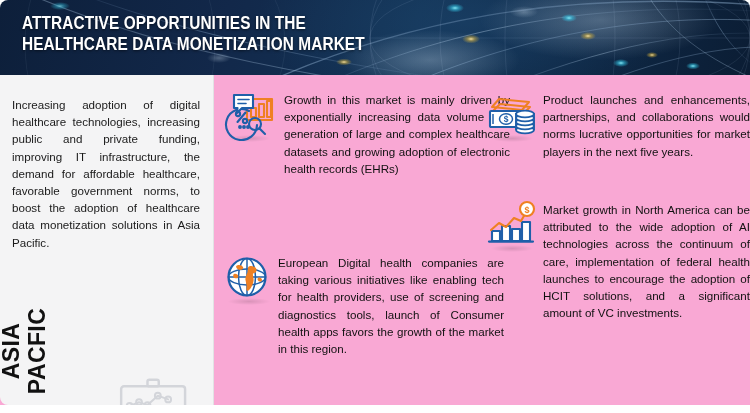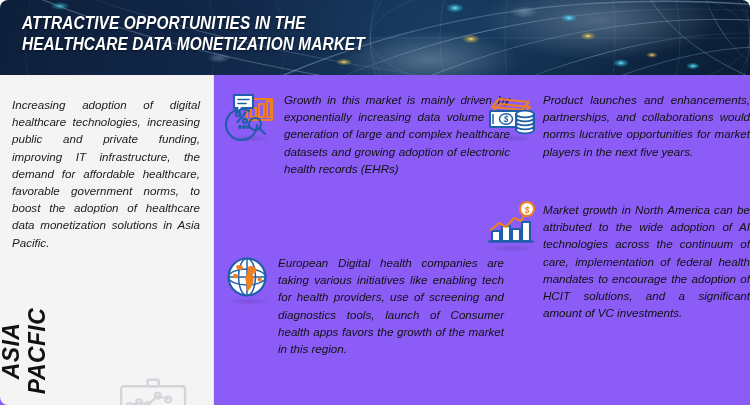--- a/index.html
+++ b/index.html
@@ -7,21 +7,20 @@
     width: 750px; height: 413px;
     background: #ffffff;
     font-family: "Liberation Sans", sans-serif;
     overflow: hidden;
   }
   #infographic {
     position: relative;
     width: 750px; height: 413px;
     background: #ffffff;
     overflow: hidden;
-    font-style: italic;
   }
 
   
   .header {
     position: absolute;
     left: 0; top: 0;
     width: 750px; height: 75px;
     background:
       radial-gradient(ellipse 300px 120px at 62% 30%, rgba(30,70,110,0.55) 0%, rgba(10,28,52,0) 70%),
       linear-gradient(105deg, #0d1f3a 0%, #12284a 30%, #123355 55%, #0e2744 80%, #0b1d34 100%);
@@ -43,21 +42,21 @@
     text-shadow: 0 1px 3px rgba(0,0,0,0.55);
     white-space: pre-line;
     z-index: 5;
   }
 
   
   .body-area {
     position: absolute;
     left: 0; top: 75px;
     width: 750px; height: 338px;
-    background: #8b5cf6;
+    background: #f9a8d4;
   }
 
   
   .left-panel {
     position: absolute;
     left: 0; top: 0;
     width: 213px; height: 330px;
     background: #f4f4f5;
     border-radius: 0 0 0 8px;
   }
@@ -370,19 +369,19 @@
           <line x1="4" y1="44.6" x2="48" y2="44.6" stroke="#1f5fa9" stroke-width="2.2" stroke-linecap="round"></line>
 
           <g fill="none" stroke="#ef8022" stroke-width="2.1" stroke-linecap="round" stroke-linejoin="round">
             <path d="M 6 33 L 14 26 L 21 30 L 29 21 L 36 24 L 43 12"></path>
             <path d="M 37.5 10.5 L 44 11 L 43.5 17.5"></path>
           </g>
 
           <circle cx="42" cy="12" r="7" fill="#ffffff" stroke="#ef8022" stroke-width="2.1"></circle>
           <text x="42" y="15.6" font-family="Liberation Sans, sans-serif" font-size="9" font-weight="bold" fill="#ef8022" text-anchor="middle">$</text>
         </svg>
-        <div class="block-text">Market growth in North America can be attributed to the wide adoption of AI technologies across the continuum of care, implementation of federal health mandates to encourage the adoption of HCIT solutions, and a significant amount of VC investments.</div>
+        <div class="block-text">Market growth in North America can be attributed to the wide adoption of AI technologies across the continuum of care, implementation of federal health launches to encourage the adoption of HCIT solutions, and a significant amount of VC investments.</div>
       </div>
     </div>
 
     <div class="bottom-edge"></div>
   </div>
 </div>
 
 </body></html>

